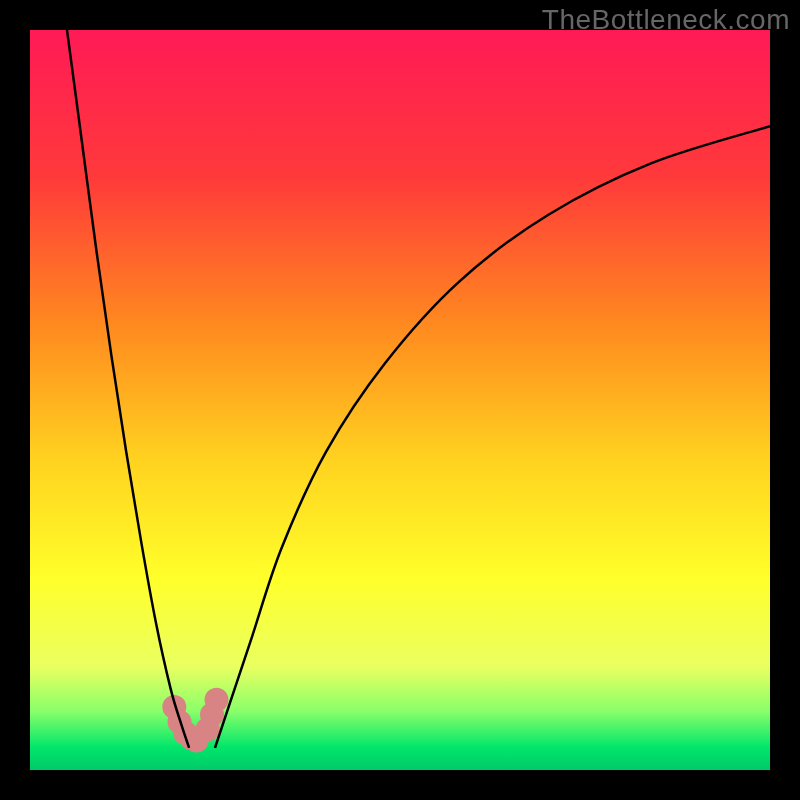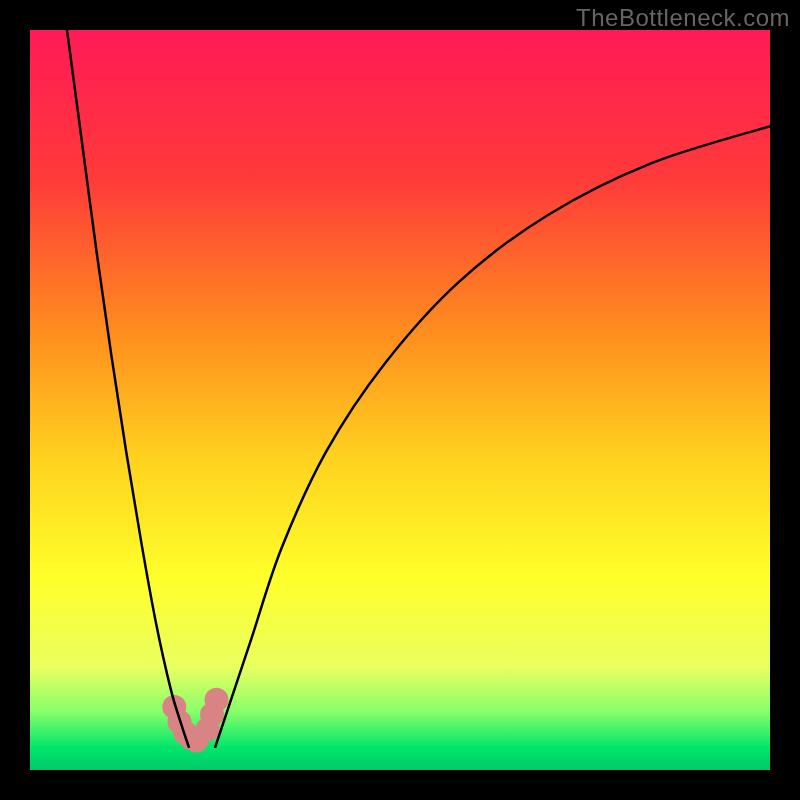--- a/index.html
+++ b/index.html
@@ -32,21 +32,21 @@
     left: 0;
     top: 0;
     width: 100%;
     height: 100%;
   }
   .watermark {
     position: absolute;
     top: 4px;
     right: 10px;
     color: #666;
-    font-size: 24px;
+    font-size: 28px;
     font-weight: 500;
     letter-spacing: 0.5px;
   }
   svg.curves {
     position: absolute;
     left: 0;
     top: 0;
     width: 100%;
     height: 100%;
   }

